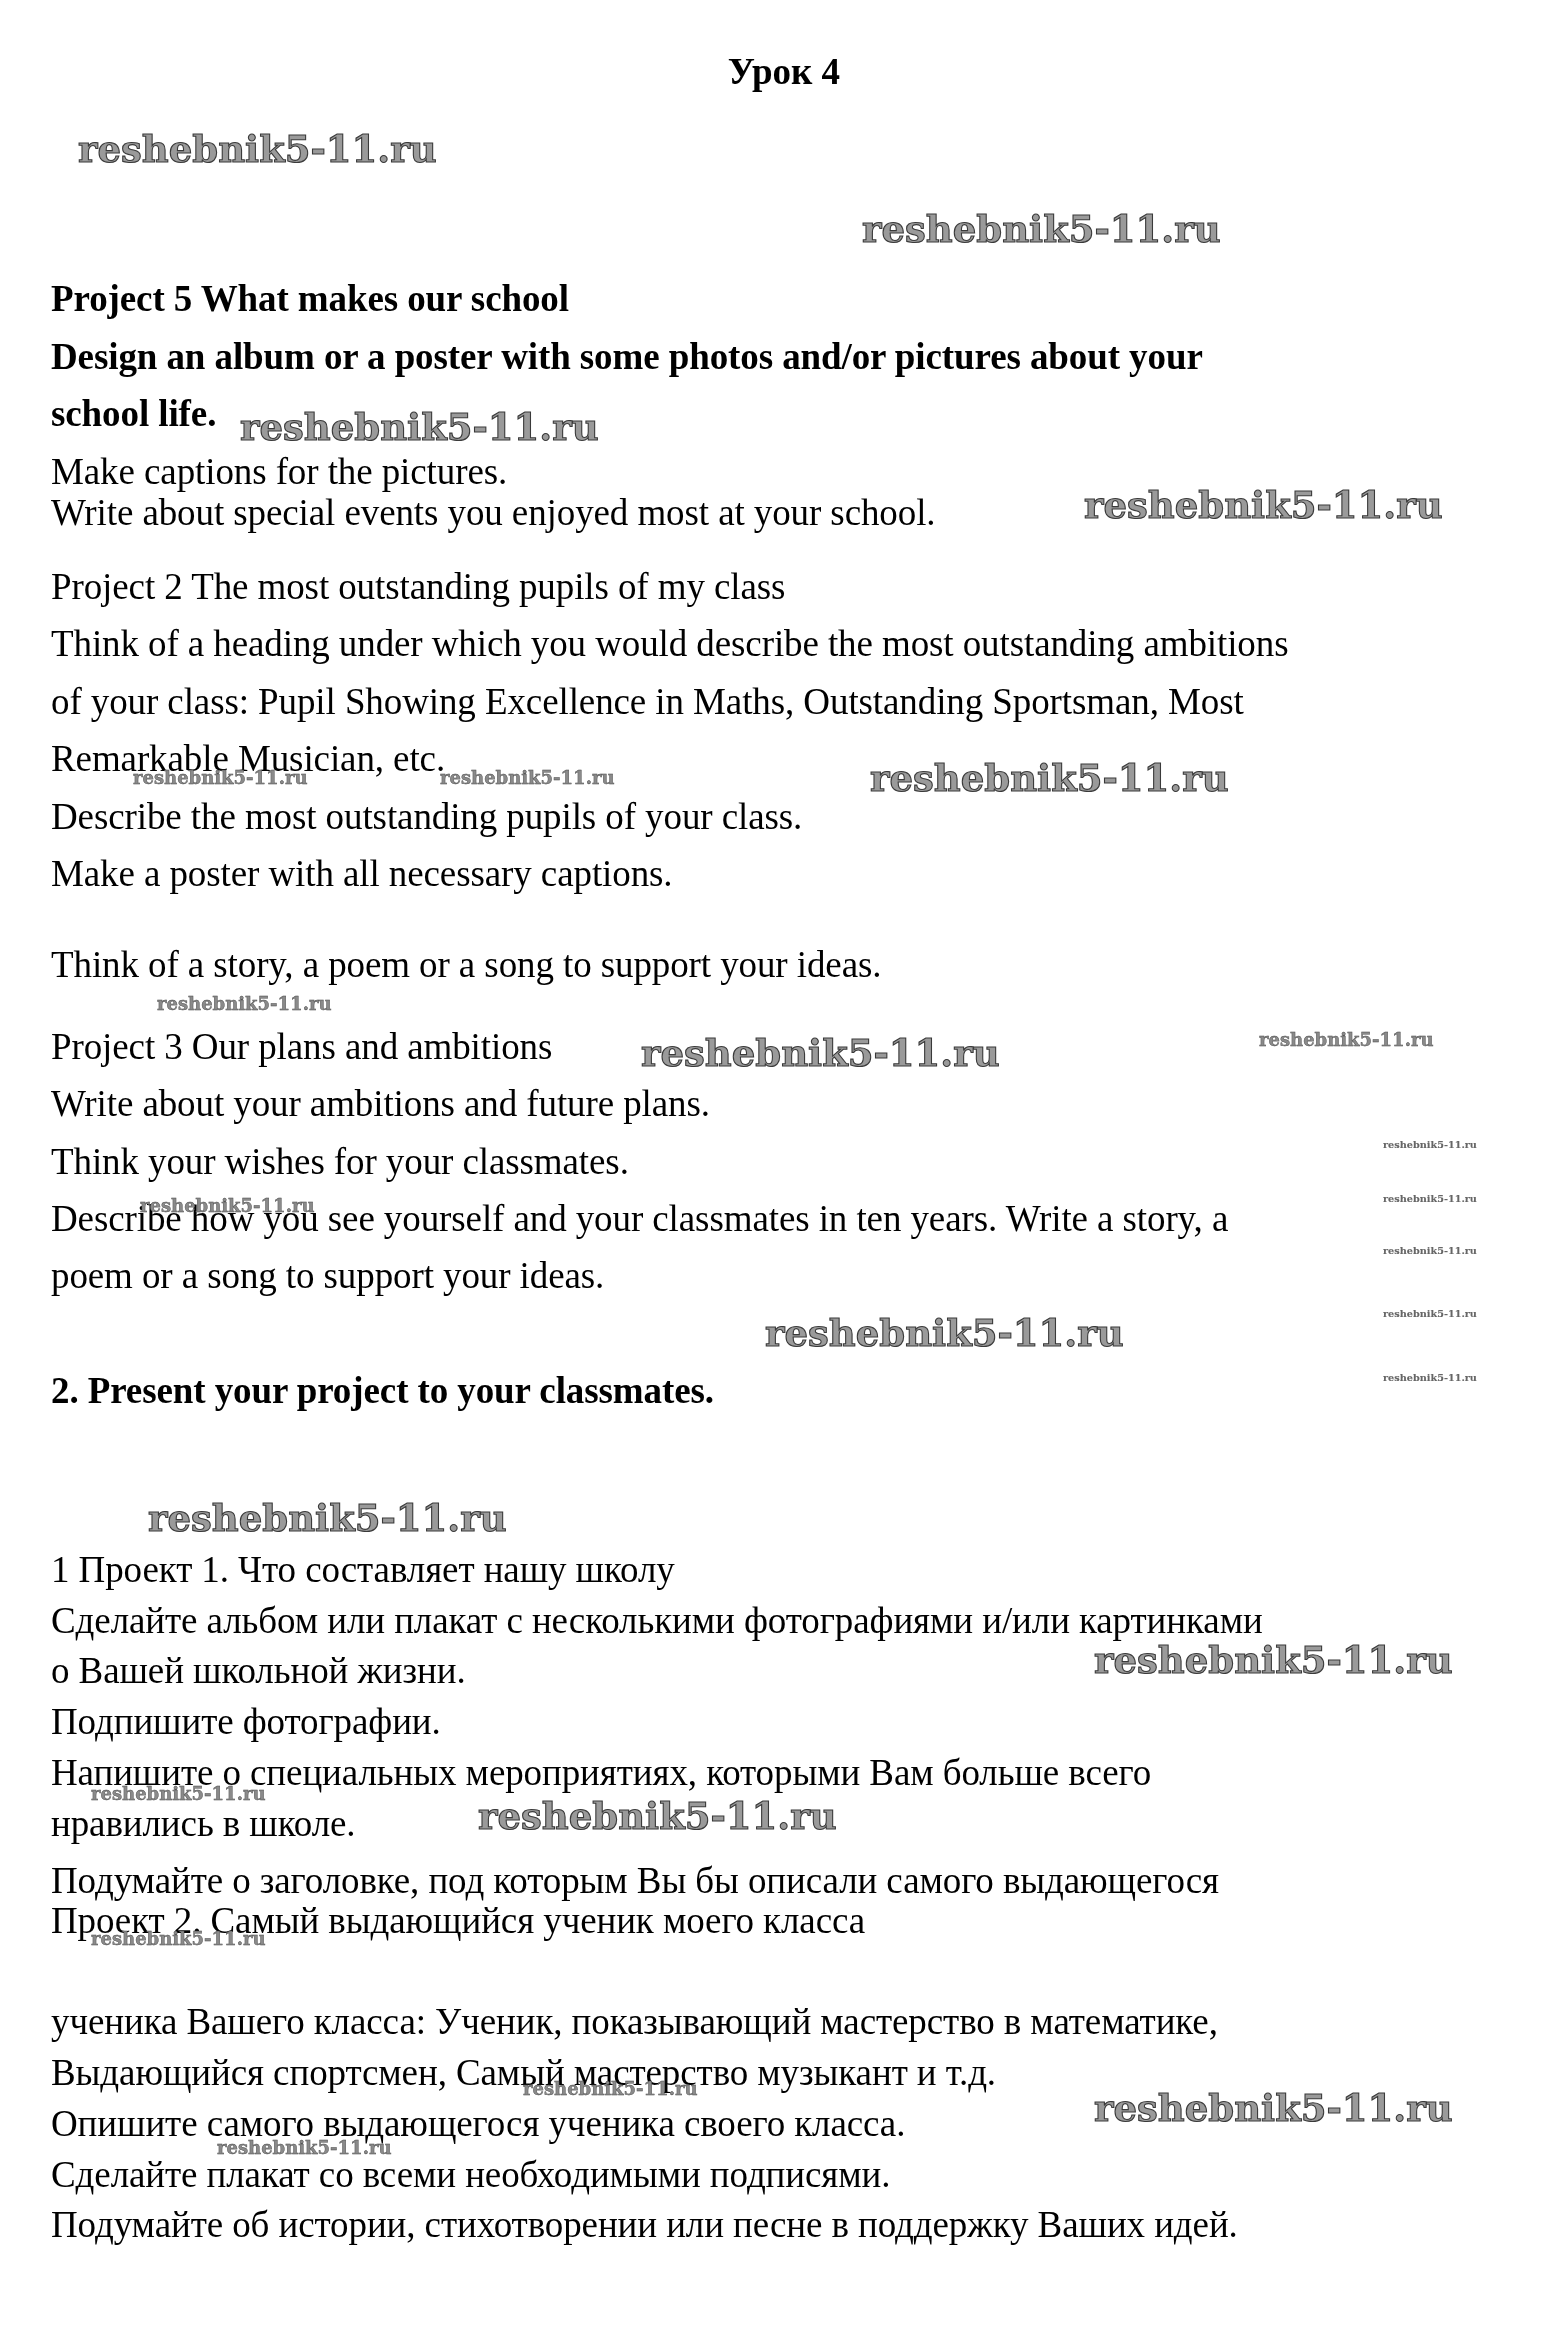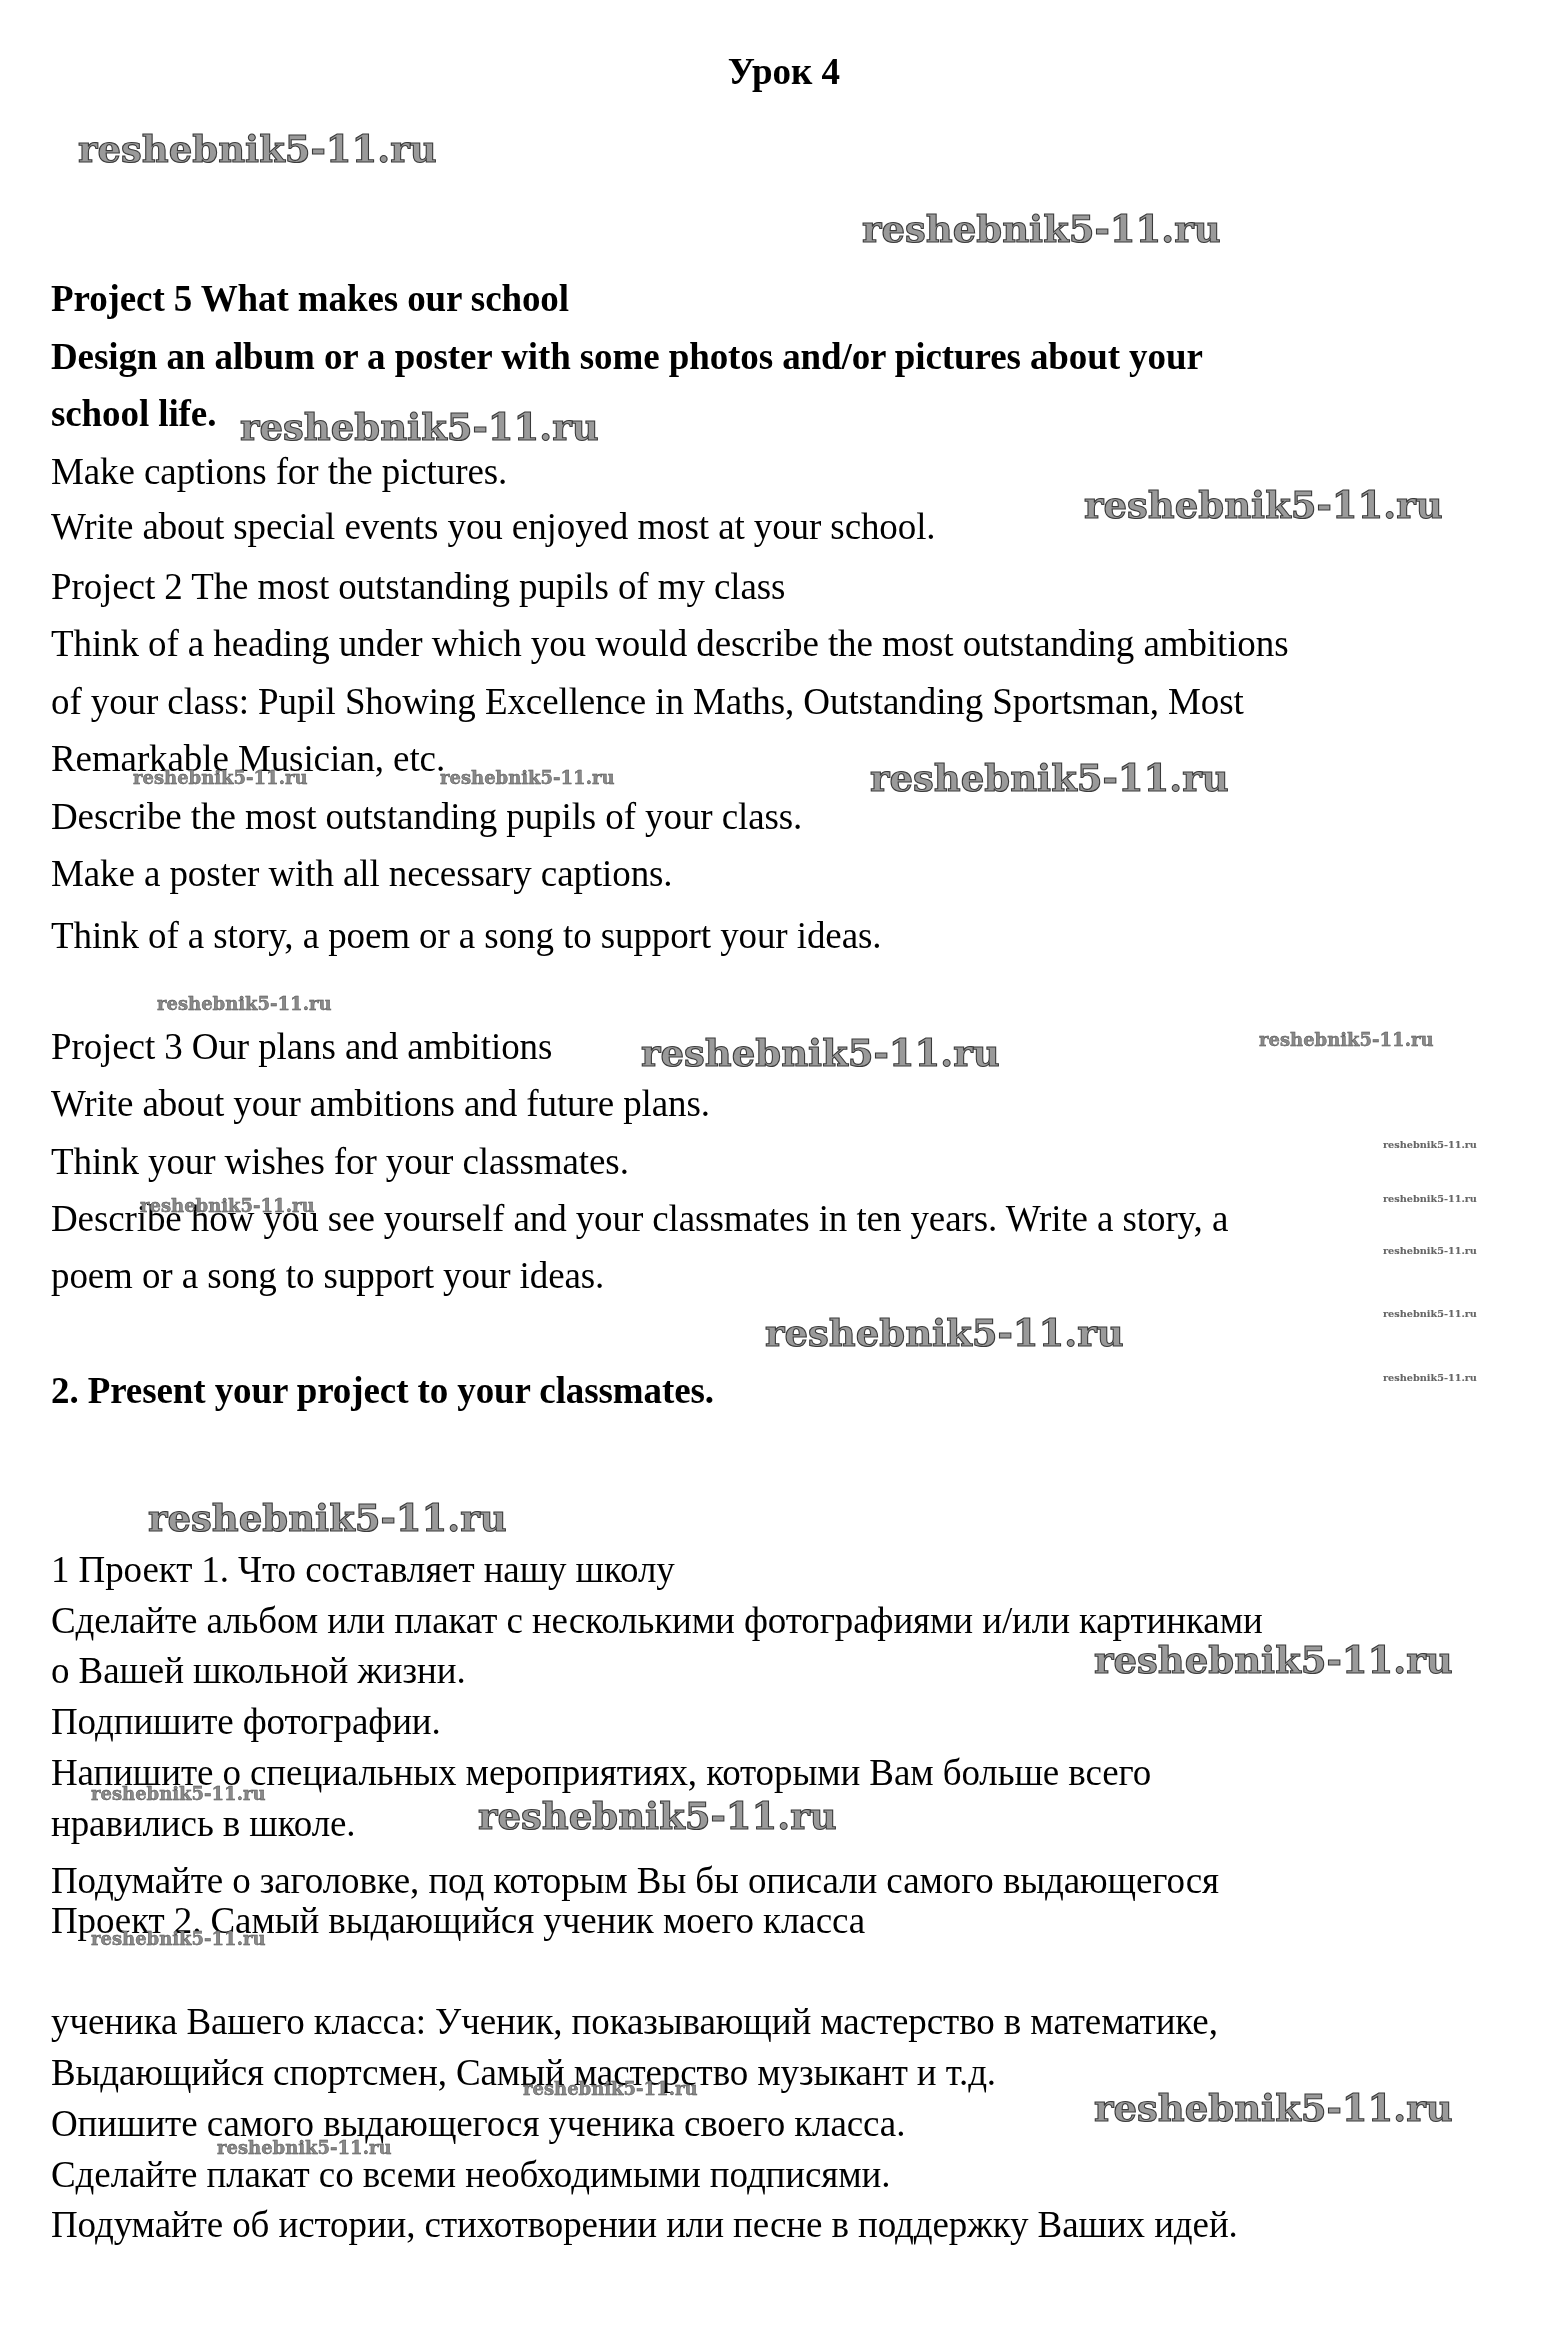--- a/index.html
+++ b/index.html
@@ -18,28 +18,28 @@
 <body>
 
 <div>
 
   <div class="title">Урок 4</div>
 
   <div class="line bold" style="top:276px">Project 5 What makes our school</div>
   <div class="line bold" style="top:334px">Design an album or a poster with some photos and/or pictures about your</div>
   <div class="line bold" style="top:391px">school life.</div>
   <div class="line" style="top:449px">Make captions for the pictures.</div>
-  <div class="line" style="top:504px">Write about special events you enjoyed most at your school.</div>
+  <div class="line" style="top:490px">Write about special events you enjoyed most at your school.</div>
   <div class="line" style="top:564px">Project 2 The most outstanding pupils of my class</div>
   <div class="line" style="top:621px">Think of a heading under which you would describe the most outstanding ambitions</div>
   <div class="line" style="top:679px">of your class: Pupil Showing Excellence in Maths, Outstanding Sportsman, Most</div>
   <div class="line" style="top:736px">Remarkable Musician, etc.</div>
   <div class="line" style="top:794px">Describe the most outstanding pupils of your class.</div>
   <div class="line" style="top:851px">Make a poster with all necessary captions.</div>
-  <div class="line" style="top:913px">Think of a story, a poem or a song to support your ideas.</div>
+  <div class="line" style="top:942px">Think of a story, a poem or a song to support your ideas.</div>
   <div class="line" style="top:1024px">Project 3 Our plans and ambitions</div>
   <div class="line" style="top:1081px">Write about your ambitions and future plans.</div>
   <div class="line" style="top:1139px">Think your wishes for your classmates.</div>
   <div class="line" style="top:1196px">Describe how you see yourself and your classmates in ten years. Write a story, a</div>
   <div class="line" style="top:1253px">poem or a song to support your ideas.</div>
   <div class="line bold" style="top:1368px">2. Present your project to your classmates.</div>
 
   <div class="line" style="top:1547px">1 Проект 1. Что составляет нашу школу</div>
   <div class="line" style="top:1598px">Сделайте альбом или плакат с несколькими фотографиями и/или картинками</div>
   <div class="line" style="top:1648px">о Вашей школьной жизни.</div>

